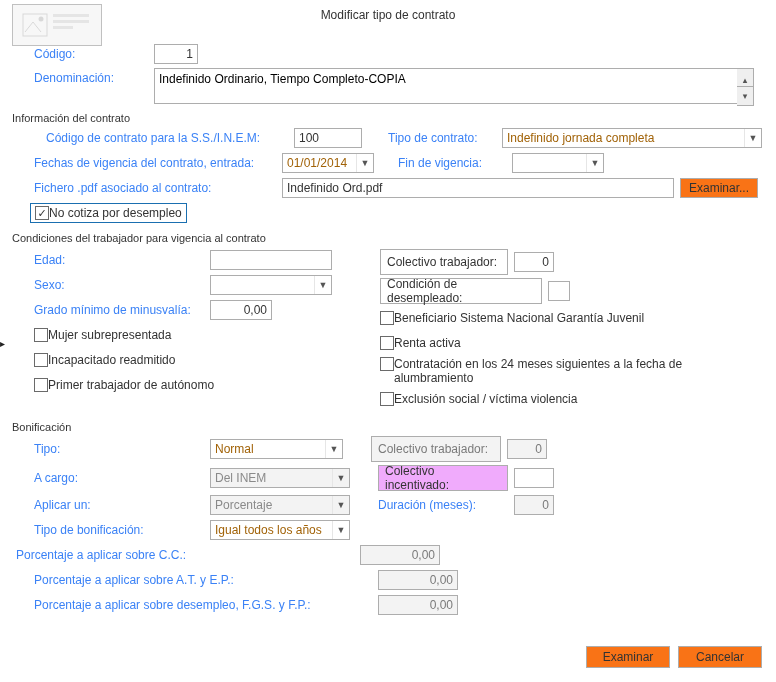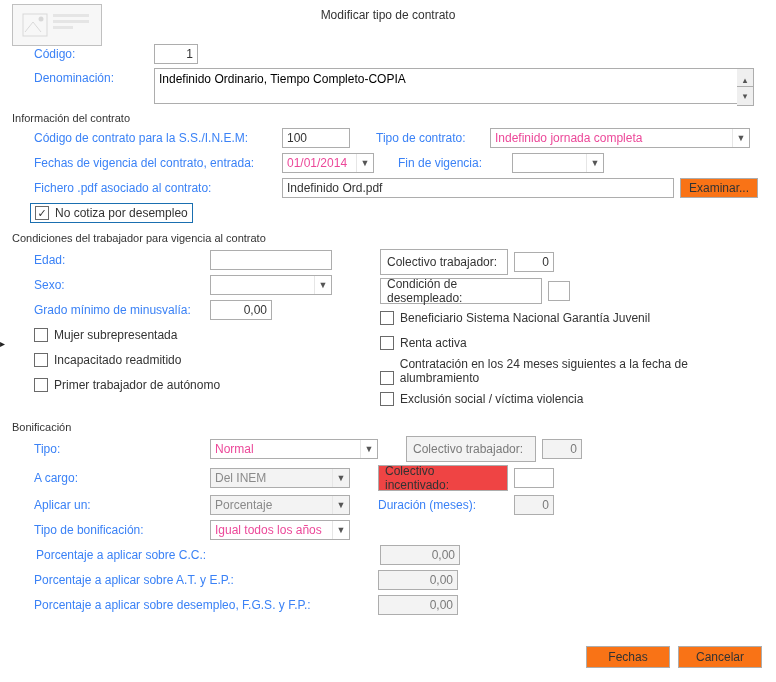--- a/index.html
+++ b/index.html
@@ -9,26 +9,26 @@
 .icon-box svg{opacity:.5}
 .body{padding:10px 12px 50px 12px}
 .row{display:flex;align-items:center;margin:3px 0;min-height:22px}
 .lbl{color:#3b82f6}
 input[type=text]{height:20px;box-sizing:border-box;border:1px solid #adadad;padding:0 4px;font-size:12px;font-family:inherit;color:#333;background:#fff}
 input[type=text].ro{background:#f3f3f3;color:#7a7a7a;text-align:right}
 input[type=text].right{text-align:right}
 textarea{box-sizing:border-box;border:1px solid #adadad;font-family:inherit;font-size:12px;padding:3px 4px;resize:none}
 .scroll-btn{width:16px;height:22px;border:1px solid #adadad;border-left:none;background:#efefef;display:flex;align-items:center;justify-content:center;font-size:9px;color:#555;position:absolute}
 .section{margin:8px 0 2px 0;font-size:11px}
-.chk{display:flex;align-items:flex-end;gap:6px}
+.chk{display:flex;align-items:flex-start;gap:0}
 .chk .box{width:12px;height:12px;border:1px solid #6a6a6a;display:flex;align-items:center;justify-content:center;font-size:11px;line-height:1;background:#fff}
 .chk .box.checked::after{content:"✓";font-size:11px;line-height:1}
 .highlight{border:1px solid #1a6fb0;padding:2px 4px;display:inline-flex}
 .select{height:20px;border:1px solid #adadad;display:flex;align-items:center;background:#fff;position:relative;box-sizing:border-box}
-.select .sv{flex:1;padding:0 4px;color:#ec4899;overflow:hidden;white-space:nowrap}
+.select .sv{flex:1;padding:0 4px;color:#a16207;overflow:hidden;white-space:nowrap}
 .select.ro .sv{color:#8a8a8a}
 .select .arrow{width:16px;height:100%;display:flex;align-items:center;justify-content:center;color:#555;font-size:9px;border-left:1px solid #e6e6e6}
 .btn{height:22px;border:1px solid #adadad;background:#f97316;padding:0 14px;font-size:12px;font-family:inherit;color:#333;cursor:pointer}
 .btngroup{position:absolute;right:14px;bottom:14px;display:flex;gap:8px}
 .rolabel{border:1px solid #adadad;background:#f3f3f3;color:#7a7a7a;height:20px;box-sizing:border-box;padding:12px 6px;display:flex;align-items:center}
 .two-col{display:flex}
 .mini-arrow{position:absolute;left:0;top:338px;width:8px;font-size:10px;color:#222}
 </style>
 </head>
 <body>
@@ -55,21 +55,21 @@
 </div>
 <div class="row" style="margin-left:22px;align-items:flex-start;position:relative">
   <span class="lbl" style="width:120px;padding-top:3px">Denominación:</span>
   <textarea style="width: 598px; height: 36px;">Indefinido Ordinario, Tiempo Completo-COPIA</textarea>
   <div class="scroll-btn" style="right:10px;top:0">▴</div>
   <div class="scroll-btn" style="right:10px;top:18px;height:18px">▾</div>
 </div>
 
 <div class="section">Información del contrato</div>
 
-<div class="row" style="margin-left:22px">
+<div class="row" style="margin-left:34px">
   <span class="lbl" style="width:248px">Código de contrato para la S.S./I.N.E.M:</span>
   <input type="text" style="width: 68px;" value="100">
   <span style="width:26px"></span>
   <span class="lbl" style="width:114px">Tipo de contrato:</span>
   <div class="select" style="width:260px">
     <span class="sv">Indefinido jornada completa</span>
     <span class="arrow">▼</span>
   </div>
 </div>
 
@@ -180,38 +180,38 @@
           </div>
   </div>
 </div>
 
 <span class="mini-arrow">▸</span>
 
 <div class="section">Bonificación</div>
 
 <div class="row" style="margin-left:22px">
   <span class="lbl" style="width:176px">Tipo:</span>
-  <div class="select" style="width:168px">
+  <div class="select" style="width:133px">
     <span class="sv">Normal</span>
     <span class="arrow">▼</span>
   </div>
   <span style="width:28px"></span>
   <span class="rolabel" style="width:130px">Colectivo trabajador:</span>
   <span style="width:6px"></span>
   <input type="text" class="ro" readonly="" style="width: 40px;" value="0">
 </div>
 
 <div class="row" style="margin-left:22px">
   <span class="lbl" style="width:176px">A cargo:</span>
   <div class="select ro" style="width:140px;background:#f3f3f3">
     <span class="sv">Del INEM</span>
     <span class="arrow">▼</span>
   </div>
   <span style="width:28px"></span>
-  <span class="rolabel" style="width:130px;color:#333;background:#ef4444">Colectivo incentivado:</span>
+  <span class="rolabel" style="width:130px;color:#333;background:#f0abfc">Colectivo incentivado:</span>
   <span style="width:6px"></span>
   <input type="text" style="width: 40px;" value="">
 </div>
 
 <div class="row" style="margin-left:22px">
   <span class="lbl" style="width:176px">Aplicar un:</span>
   <div class="select ro" style="width:140px;background:#f3f3f3">
     <span class="sv">Porcentaje</span>
     <span class="arrow">▼</span>
   </div>
@@ -221,33 +221,33 @@
 </div>
 
 <div class="row" style="margin-left:22px">
   <span class="lbl" style="width:176px">Tipo de bonificación:</span>
   <div class="select" style="width:140px">
     <span class="sv">Igual todos los años</span>
     <span class="arrow">▼</span>
   </div>
 </div>
 
-<div class="row" style="margin-left:24px">
+<div class="row" style="margin-left:4px">
   <span class="lbl" style="width:344px">Porcentaje a aplicar sobre C.C.:</span>
   <input type="text" class="ro" readonly="" style="width: 80px;" value="0,00">
 </div>
 <div class="row" style="margin-left:22px">
   <span class="lbl" style="width:344px">Porcentaje a aplicar sobre A.T. y E.P.:</span>
   <input type="text" class="ro" readonly="" style="width: 80px;" value="0,00">
 </div>
 <div class="row" style="margin-left:22px">
   <span class="lbl" style="width:344px">Porcentaje a aplicar sobre desempleo, F.G.S. y F.P.:</span>
   <input type="text" class="ro" readonly="" style="width: 80px;" value="0,00">
 </div>
 
 </div>
 
 <div class="btngroup">
-  <button class="btn" style="width:84px">Fechas</button>
+  <button class="btn" style="width:84px">Examinar</button>
   <button class="btn" style="width:84px">Cancelar</button>
 </div>
 
 </div>
 
 </body></html>

